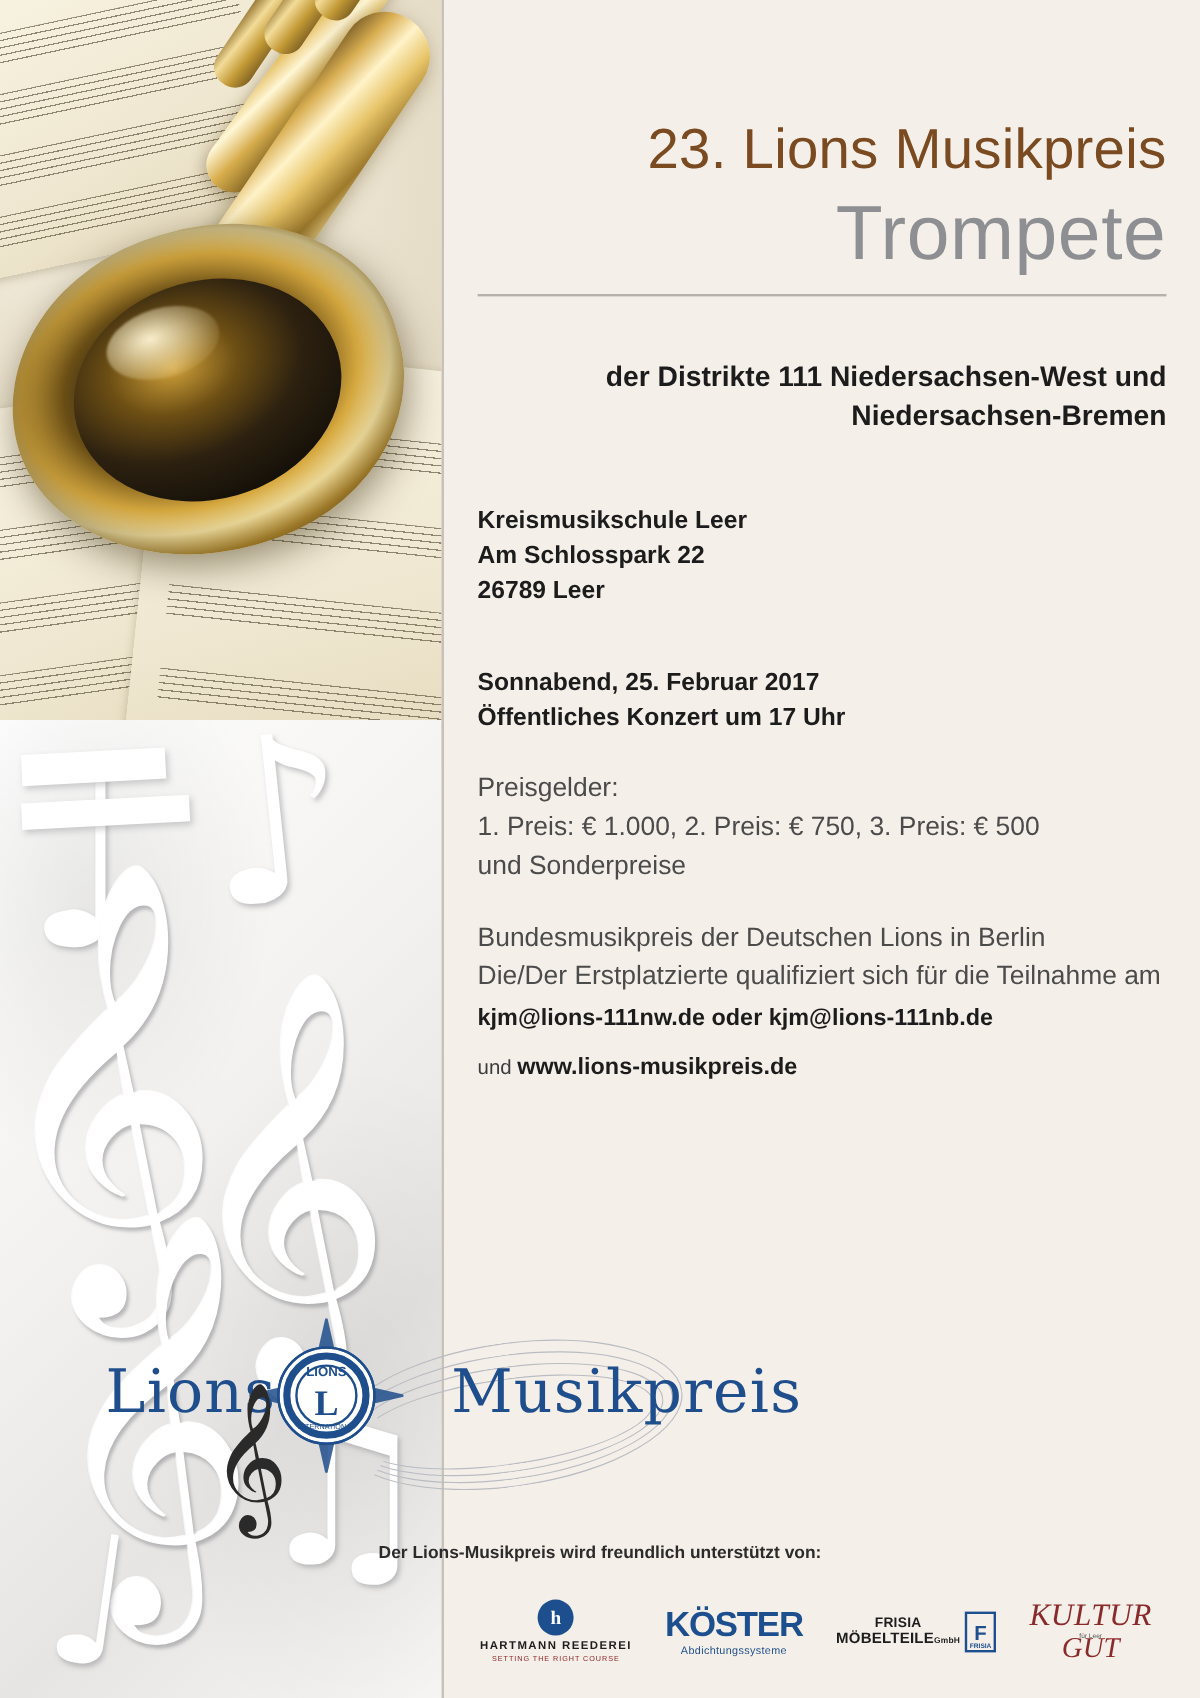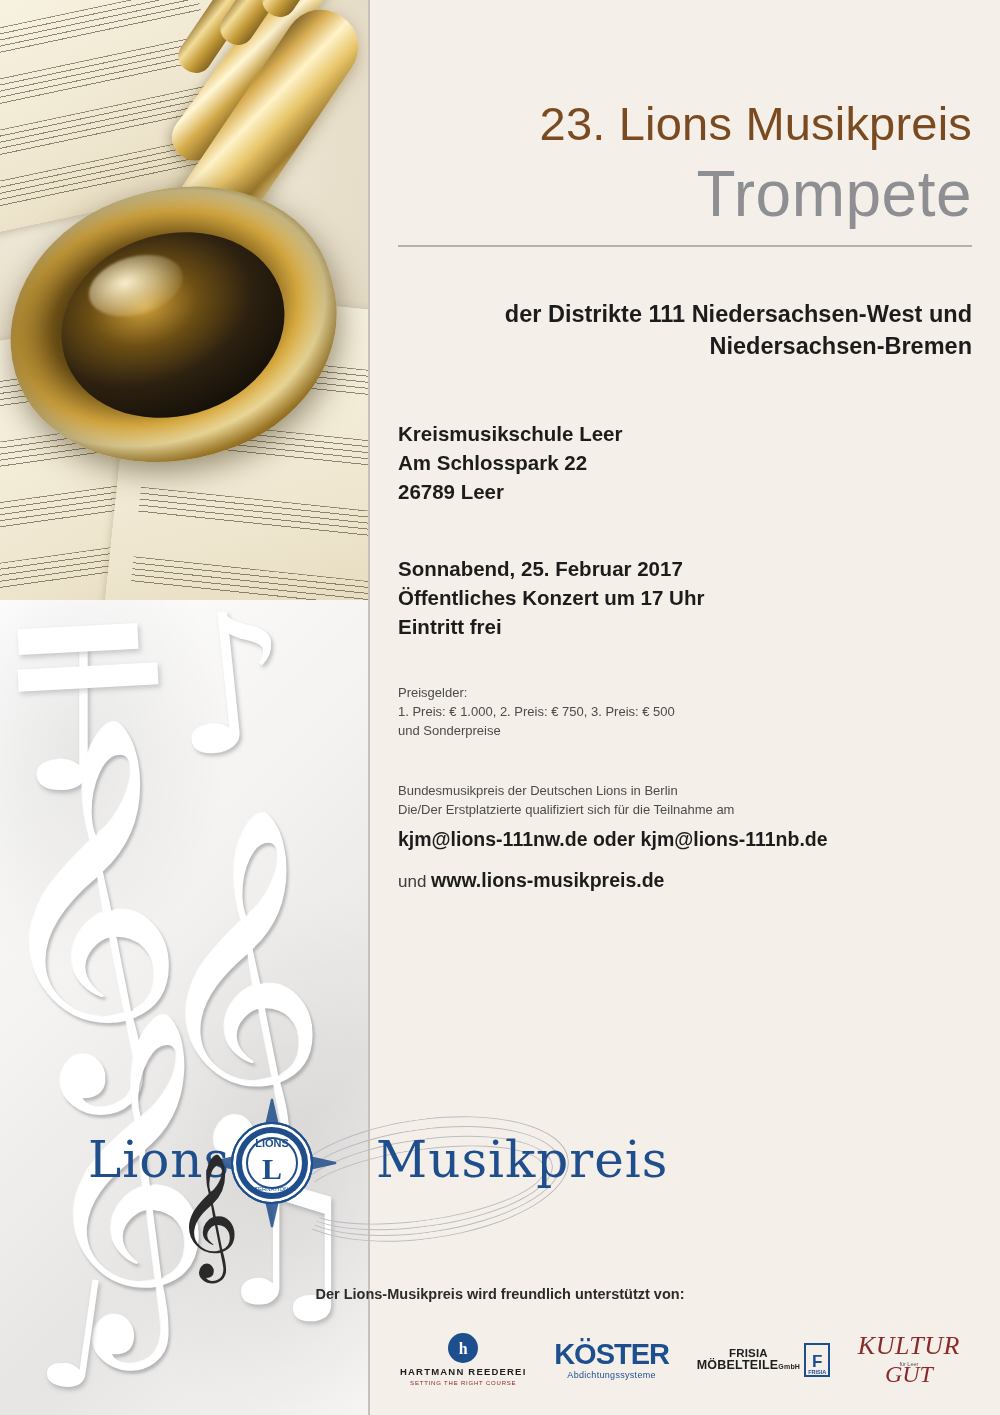--- a/index.html
+++ b/index.html
@@ -199,22 +199,22 @@
   }
   .block {
     margin-top: 56px;
     font-size: 20.5px;
     font-weight: bold;
     color: #1c1c1c;
     line-height: 1.42;
   }
   .block.tight { margin-top: 48px; }
   .plain {
-    margin-top: 42px;
-    font-size: 13px;
+    margin-top: 28px;
+    font-size: 22px;
     font-weight: 400;
     color: #4b4b4b;
     line-height: 1.46;
   }
   .info-label {
     margin-top: 44px;
     font-size: 17px;
     color: #3c3c3c;
   }
   .emails {
@@ -387,21 +387,20 @@
 
     <div class="block">
       <div>Kreismusikschule Leer</div>
       <div>Am Schlosspark 22</div>
       <div>26789 Leer</div>
     </div>
 
     <div class="block tight">
       <div>Sonnabend, 25. Februar 2017</div>
       <div>Öffentliches Konzert um 17 Uhr</div>
-      <div>Eintritt frei</div>
     </div>
 
     <div class="plain">
       <div>Preisgelder:</div>
       <div>1. Preis: € 1.000, 2. Preis: € 750, 3. Preis: € 500</div>
       <div>und Sonderpreise</div>
     </div>
 
     <div class="plain">
       <div>Bundesmusikpreis der Deutschen Lions in Berlin</div>

